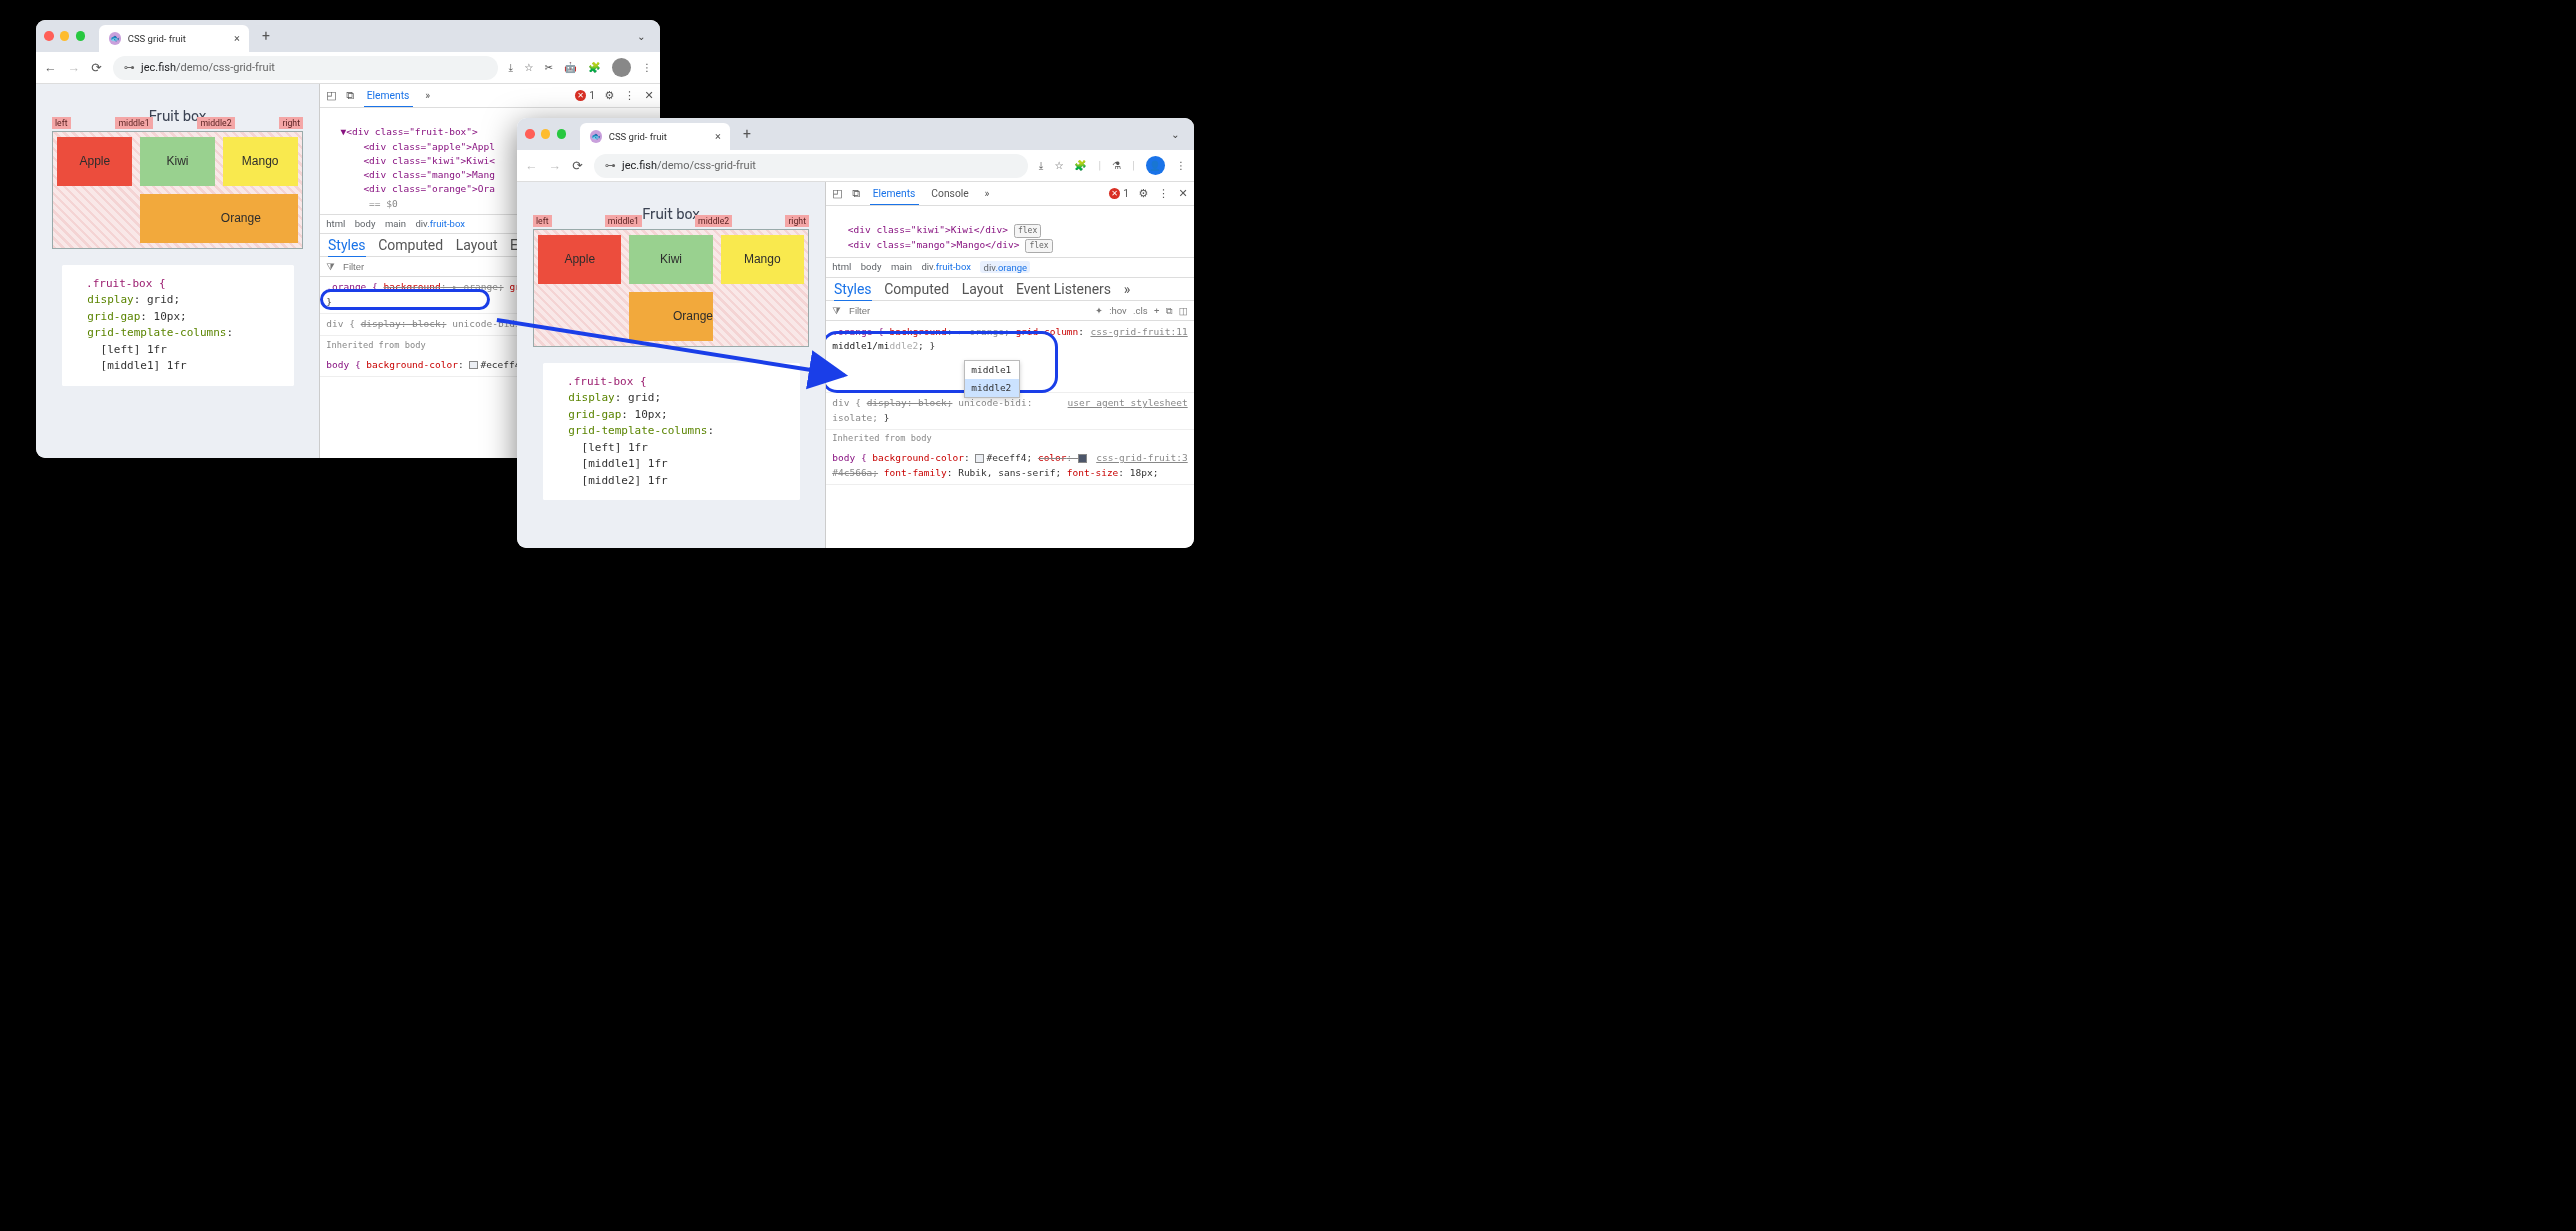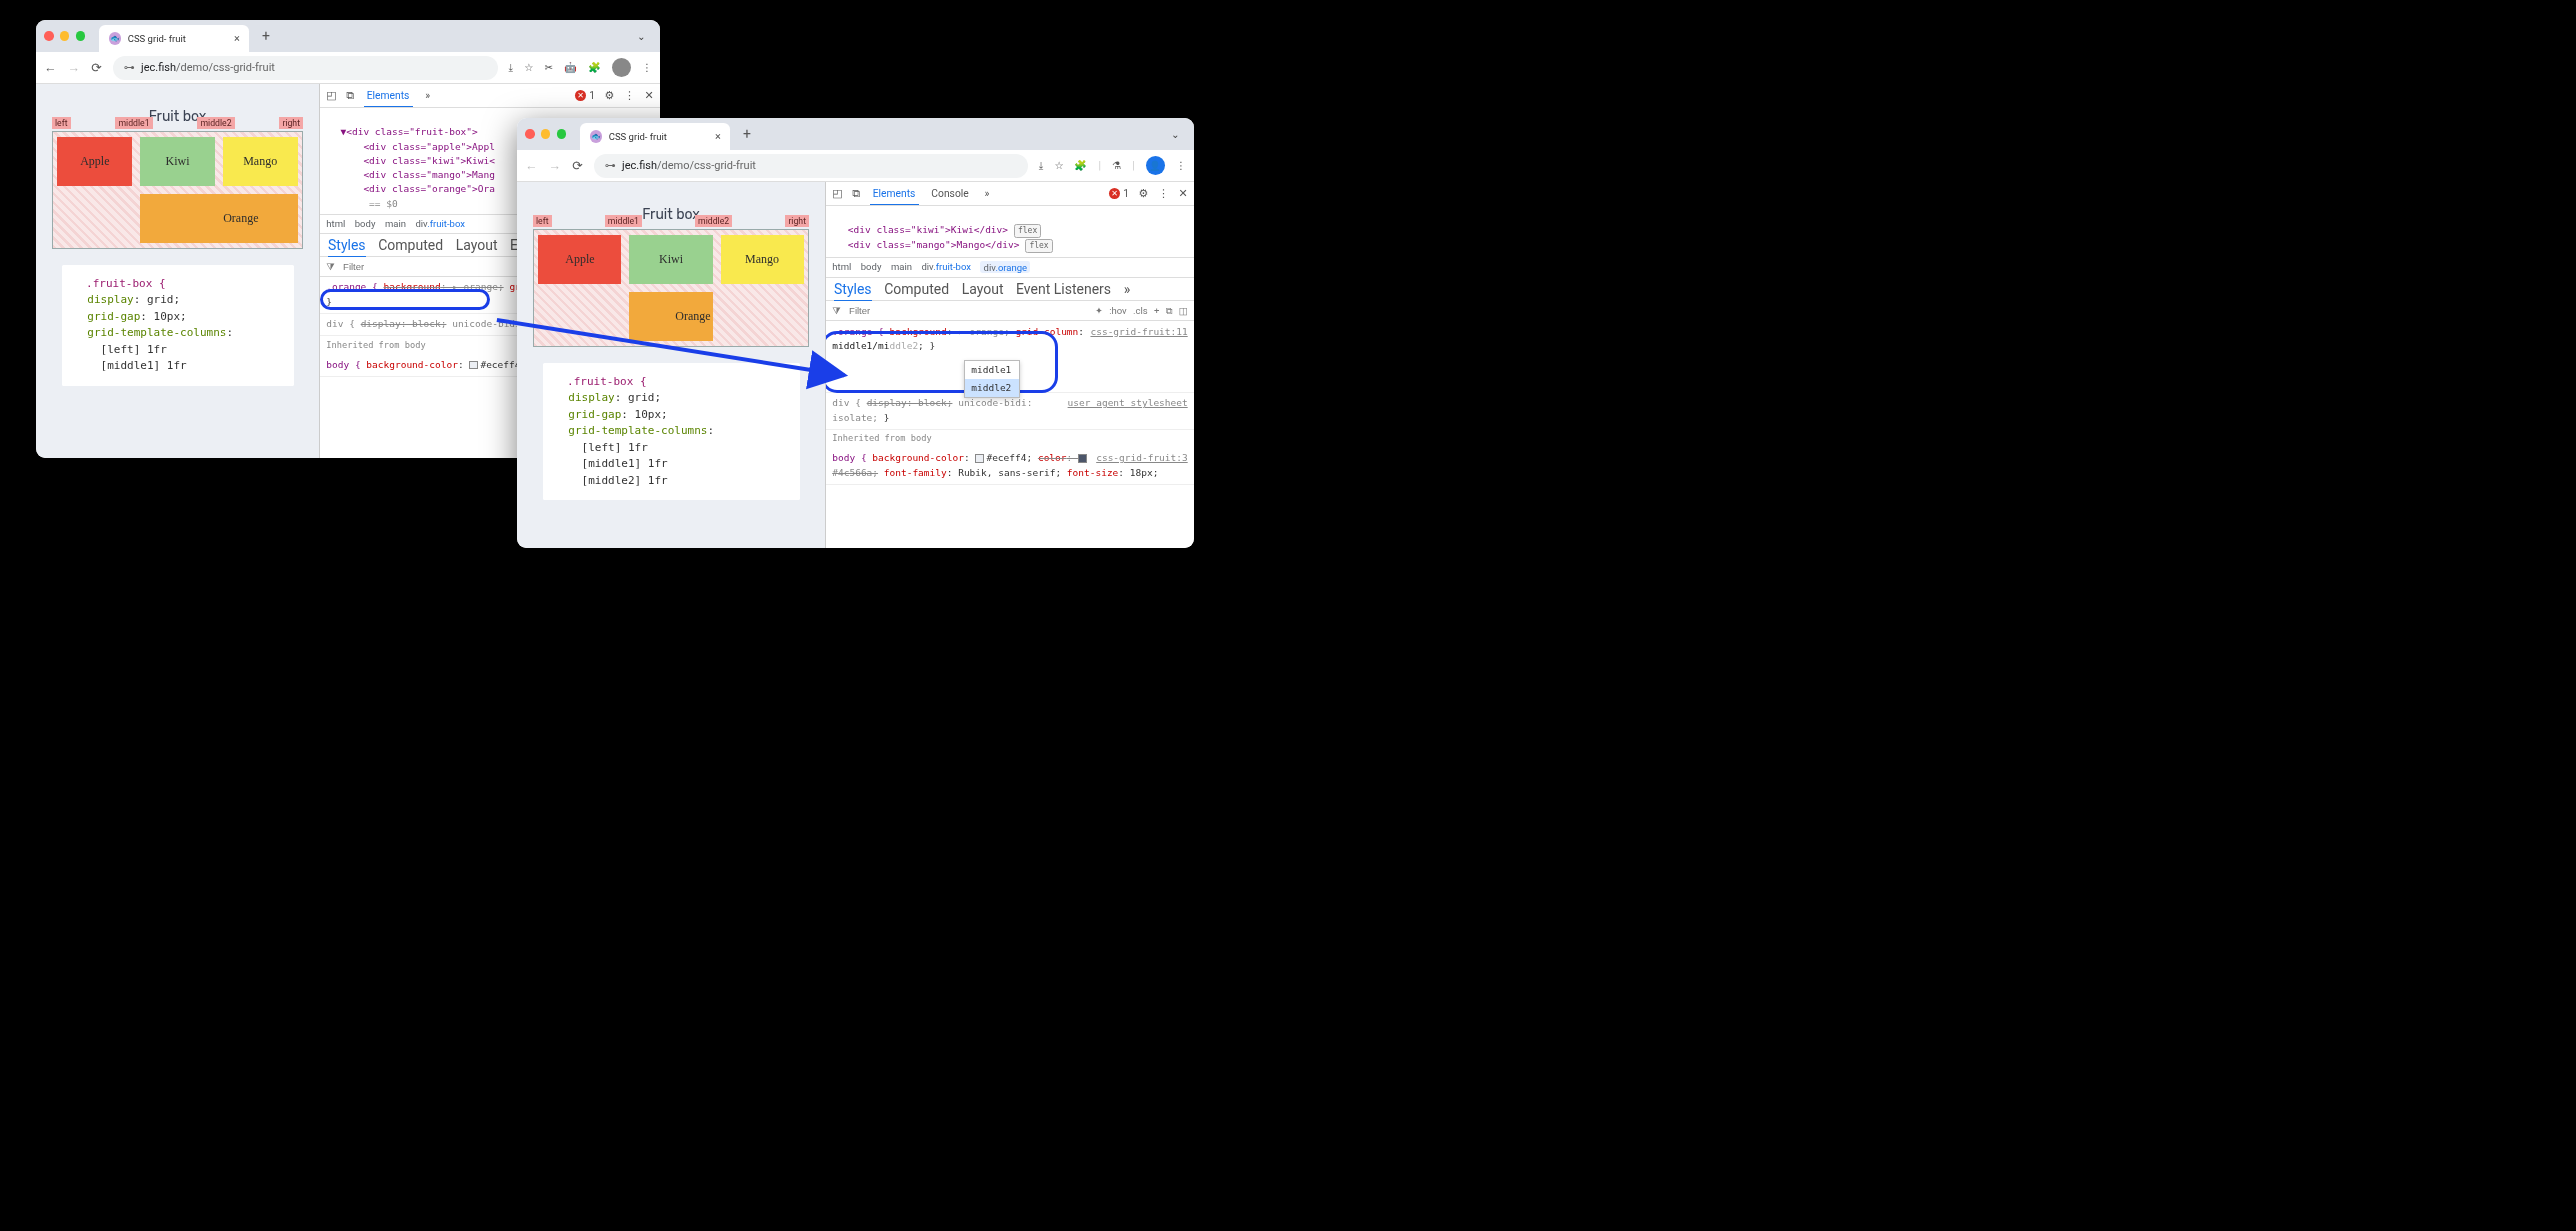--- a/index.html
+++ b/index.html
@@ -105,21 +105,21 @@
   .lineslabel { position: absolute; top: -14px; left: 0; right: 0; display: flex; justify-content: space-between; font-size: 8.7px; }
   .lineslabel span { background: #f4a6a6; padding: 0.8px 3.2px; color: #5c2323; }
   .fruitgrid {
     border: 0.8px solid #9aa;
     display: grid;
     grid-template-columns: 1fr 1fr 1fr;
     gap: 8px;
     padding: 4.7px;
     background: repeating-linear-gradient(45deg,#f4d4d4 0 2.4px,#f9e8e8 2.4px 6.3px);
   }
-  .cell { height: 49px; display:flex; align-items:center; justify-content:center; font-size:12px; color:#2d2d2d; font-family: Liberation Serif, serif;}
+  .cell { height: 49px; display:flex; align-items:center; justify-content:center; font-size:12px; color:#2d2d2d; font-family: Liberation Sans, sans-serif;}
   .apple { background:#ec4d3d; }
   .kiwi { background:#99d18f; }
   .mango { background:#f9e94e; }
   .orange { background:#f2a93c;padding-left:44px; }
   .win1 .orange { grid-column: 2 / span 2; }
   .win2 .orange { grid-column: 2 / span 1; }
 
   .codeblock {
     background: #fff;
     margin: 0 16px;

